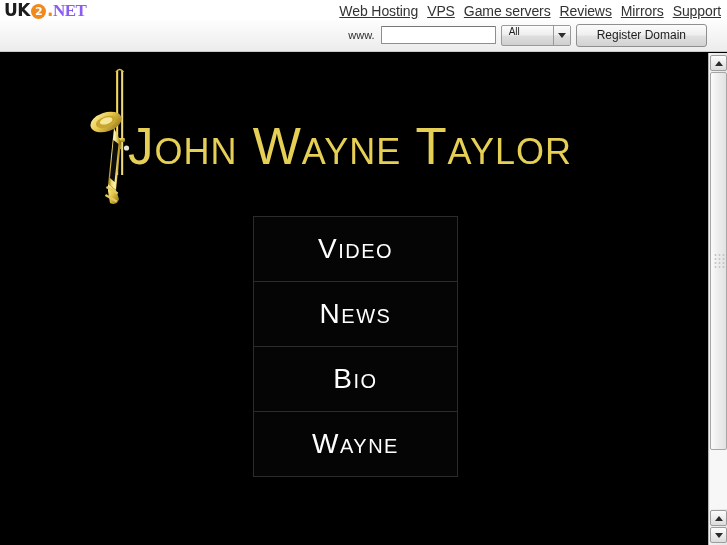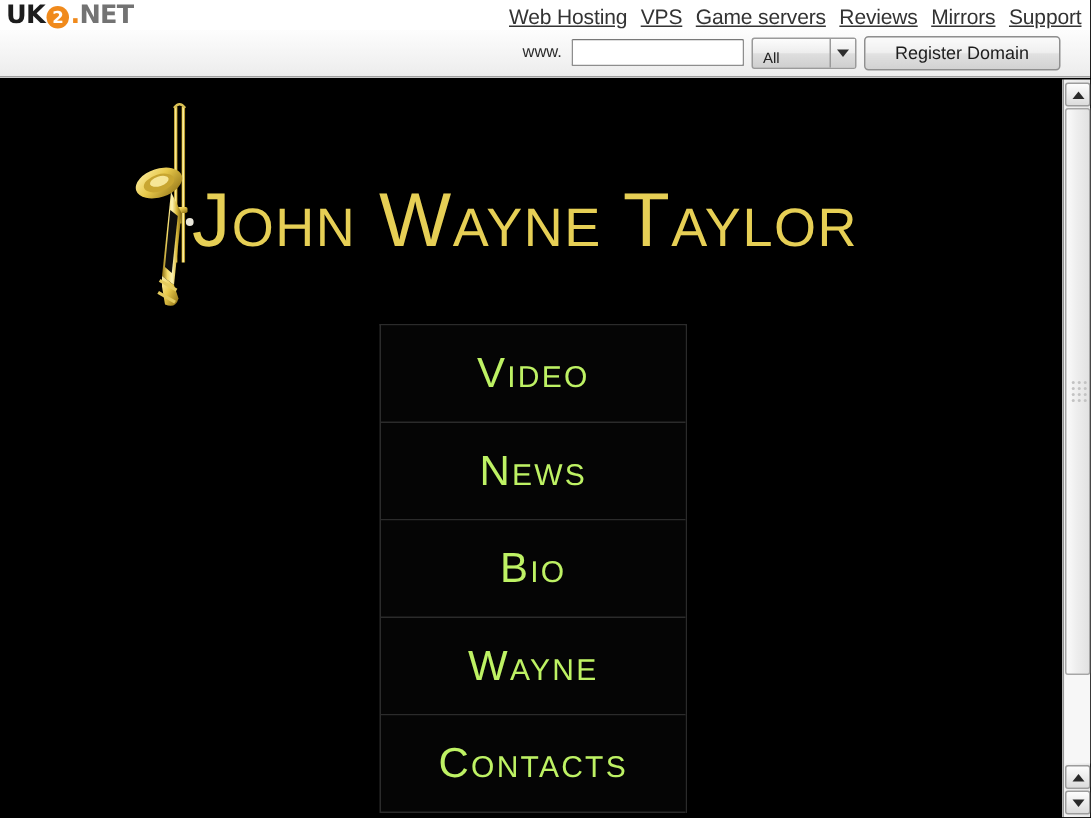--- a/index.html
+++ b/index.html
@@ -55,21 +55,21 @@
     background: #f08a1c;
     color: #ffffff;
     font-size: 11px;
     font-weight: bold;
     text-align: center;
     line-height: 15px;
     margin: 0 1px;
     position: relative;
     top: 1px;
   }
-  .uk2-logo .txt-net { color: #737373; }
+  .uk2-logo .txt-net { color: #8b5cf6; font-family: Liberation Serif, serif; }
   .uk2-logo .dot { color: #f08a1c; }
 
   .uk2-nav {
     position: absolute;
     right: 6px;
     top: 3px;
     display: flex;
     gap: 9px;
     align-items: baseline;
   }
@@ -123,21 +123,21 @@
   }
   .tld-select {
     position: relative;
     width: 70px;
     height: 21px;
     box-sizing: border-box;
     border: 1px solid #9a9a9a;
     border-radius: 2px;
     background: linear-gradient(to bottom, #fcfcfc 0%, #ededed 48%, #dedede 52%, #cfcfcf 100%);
     display: flex;
-    align-items: flex-end;
+    align-items: flex-start;
   }
   .tld-select .val {
     font-family: "Liberation Sans", sans-serif;
     font-size: 10px;
     color: #222;
     padding-left: 7px;
     flex: 1;
   }
   .tld-select .arrow-box {
     width: 17px;
@@ -228,21 +228,21 @@
     align-items: center;
     justify-content: center;
     background: #050505;
     cursor: pointer;
   }
   .menu-item span {
     font-family: "Liberation Sans", sans-serif;
     font-variant: small-caps;
     font-size: 28px;
     letter-spacing: 1.5px;
-    color: #bef264;
+    color: #ffffff;
     line-height: 1;
   }
 
   
   .scrollbar {
     position: absolute;
     right: 0;
     top: 53px;
     width: 19px;
     height: 492px;
@@ -412,23 +412,20 @@
       </div>
       <div class="menu-item">
         <span>News</span>
       </div>
       <div class="menu-item">
         <span>Bio</span>
       </div>
       <div class="menu-item">
         <span>Wayne</span>
       </div>
-      <div class="menu-item">
-        <span>Contacts</span>
-      </div>
     </nav>
   </div>
 
   <div class="scrollbar">
     <div class="sb-track"></div>
 
     <div class="sb-btn sb-up-top">
       <span class="sb-arrow-up"></span>
     </div>
 

